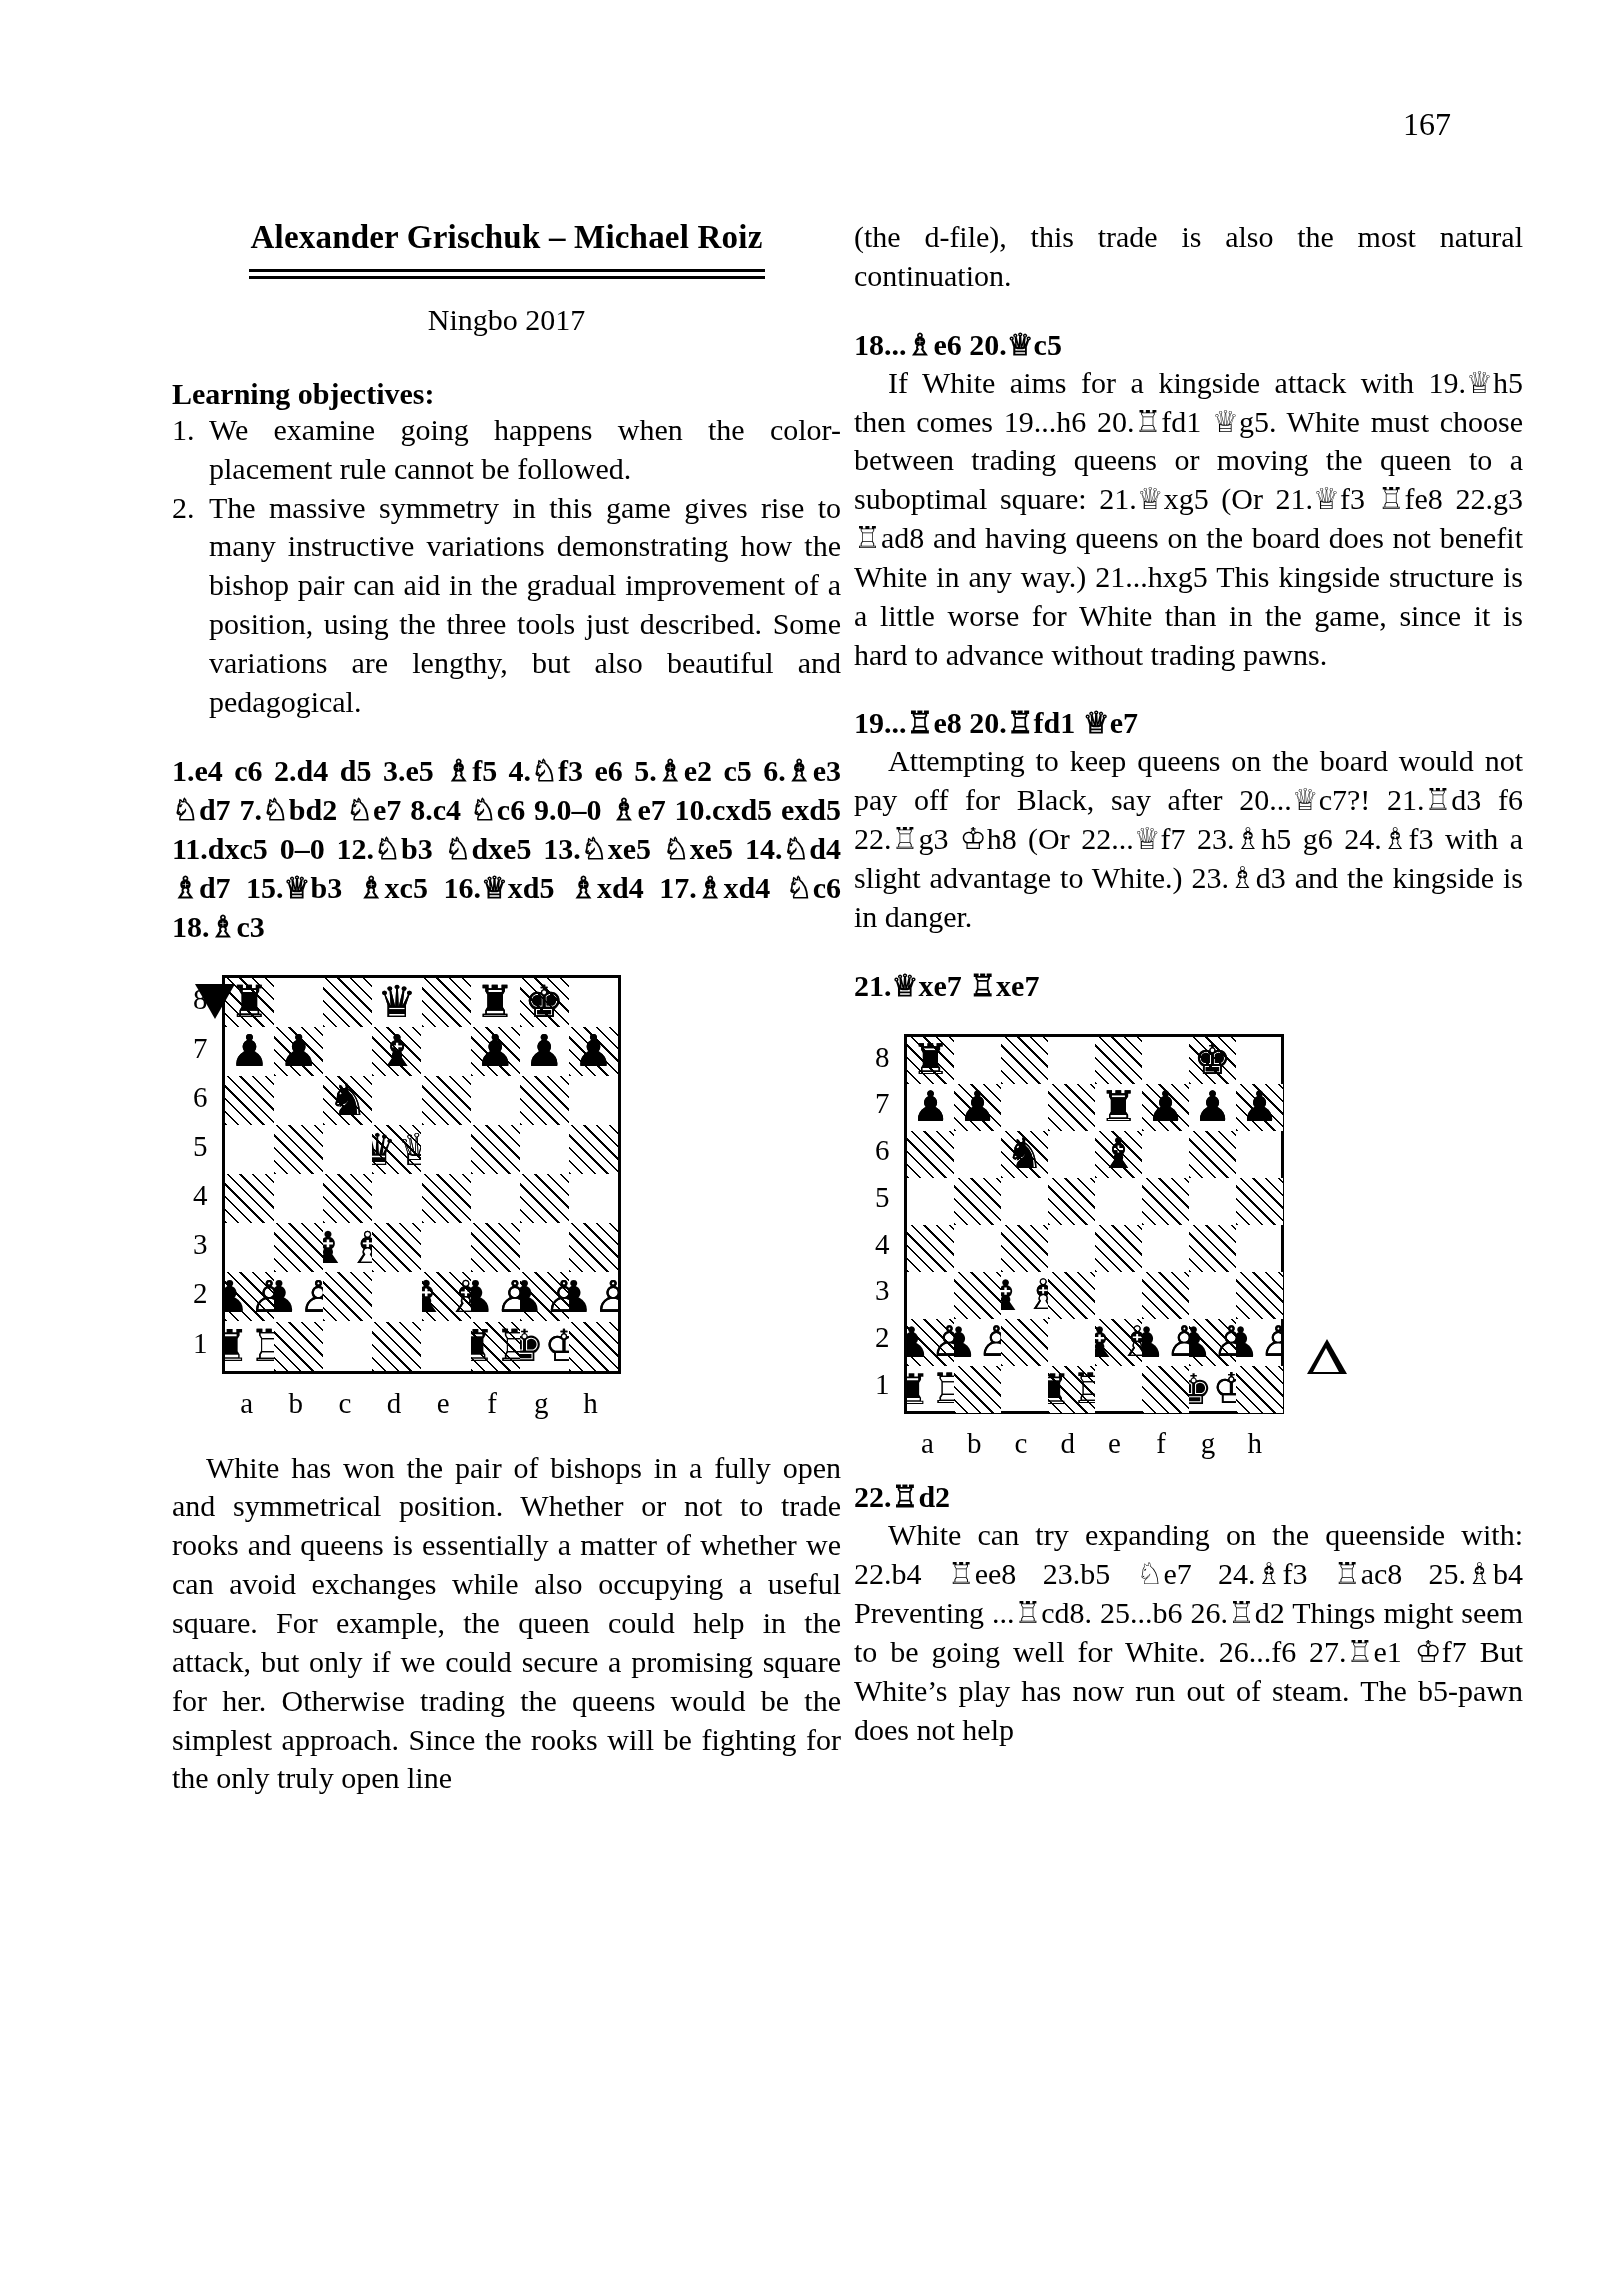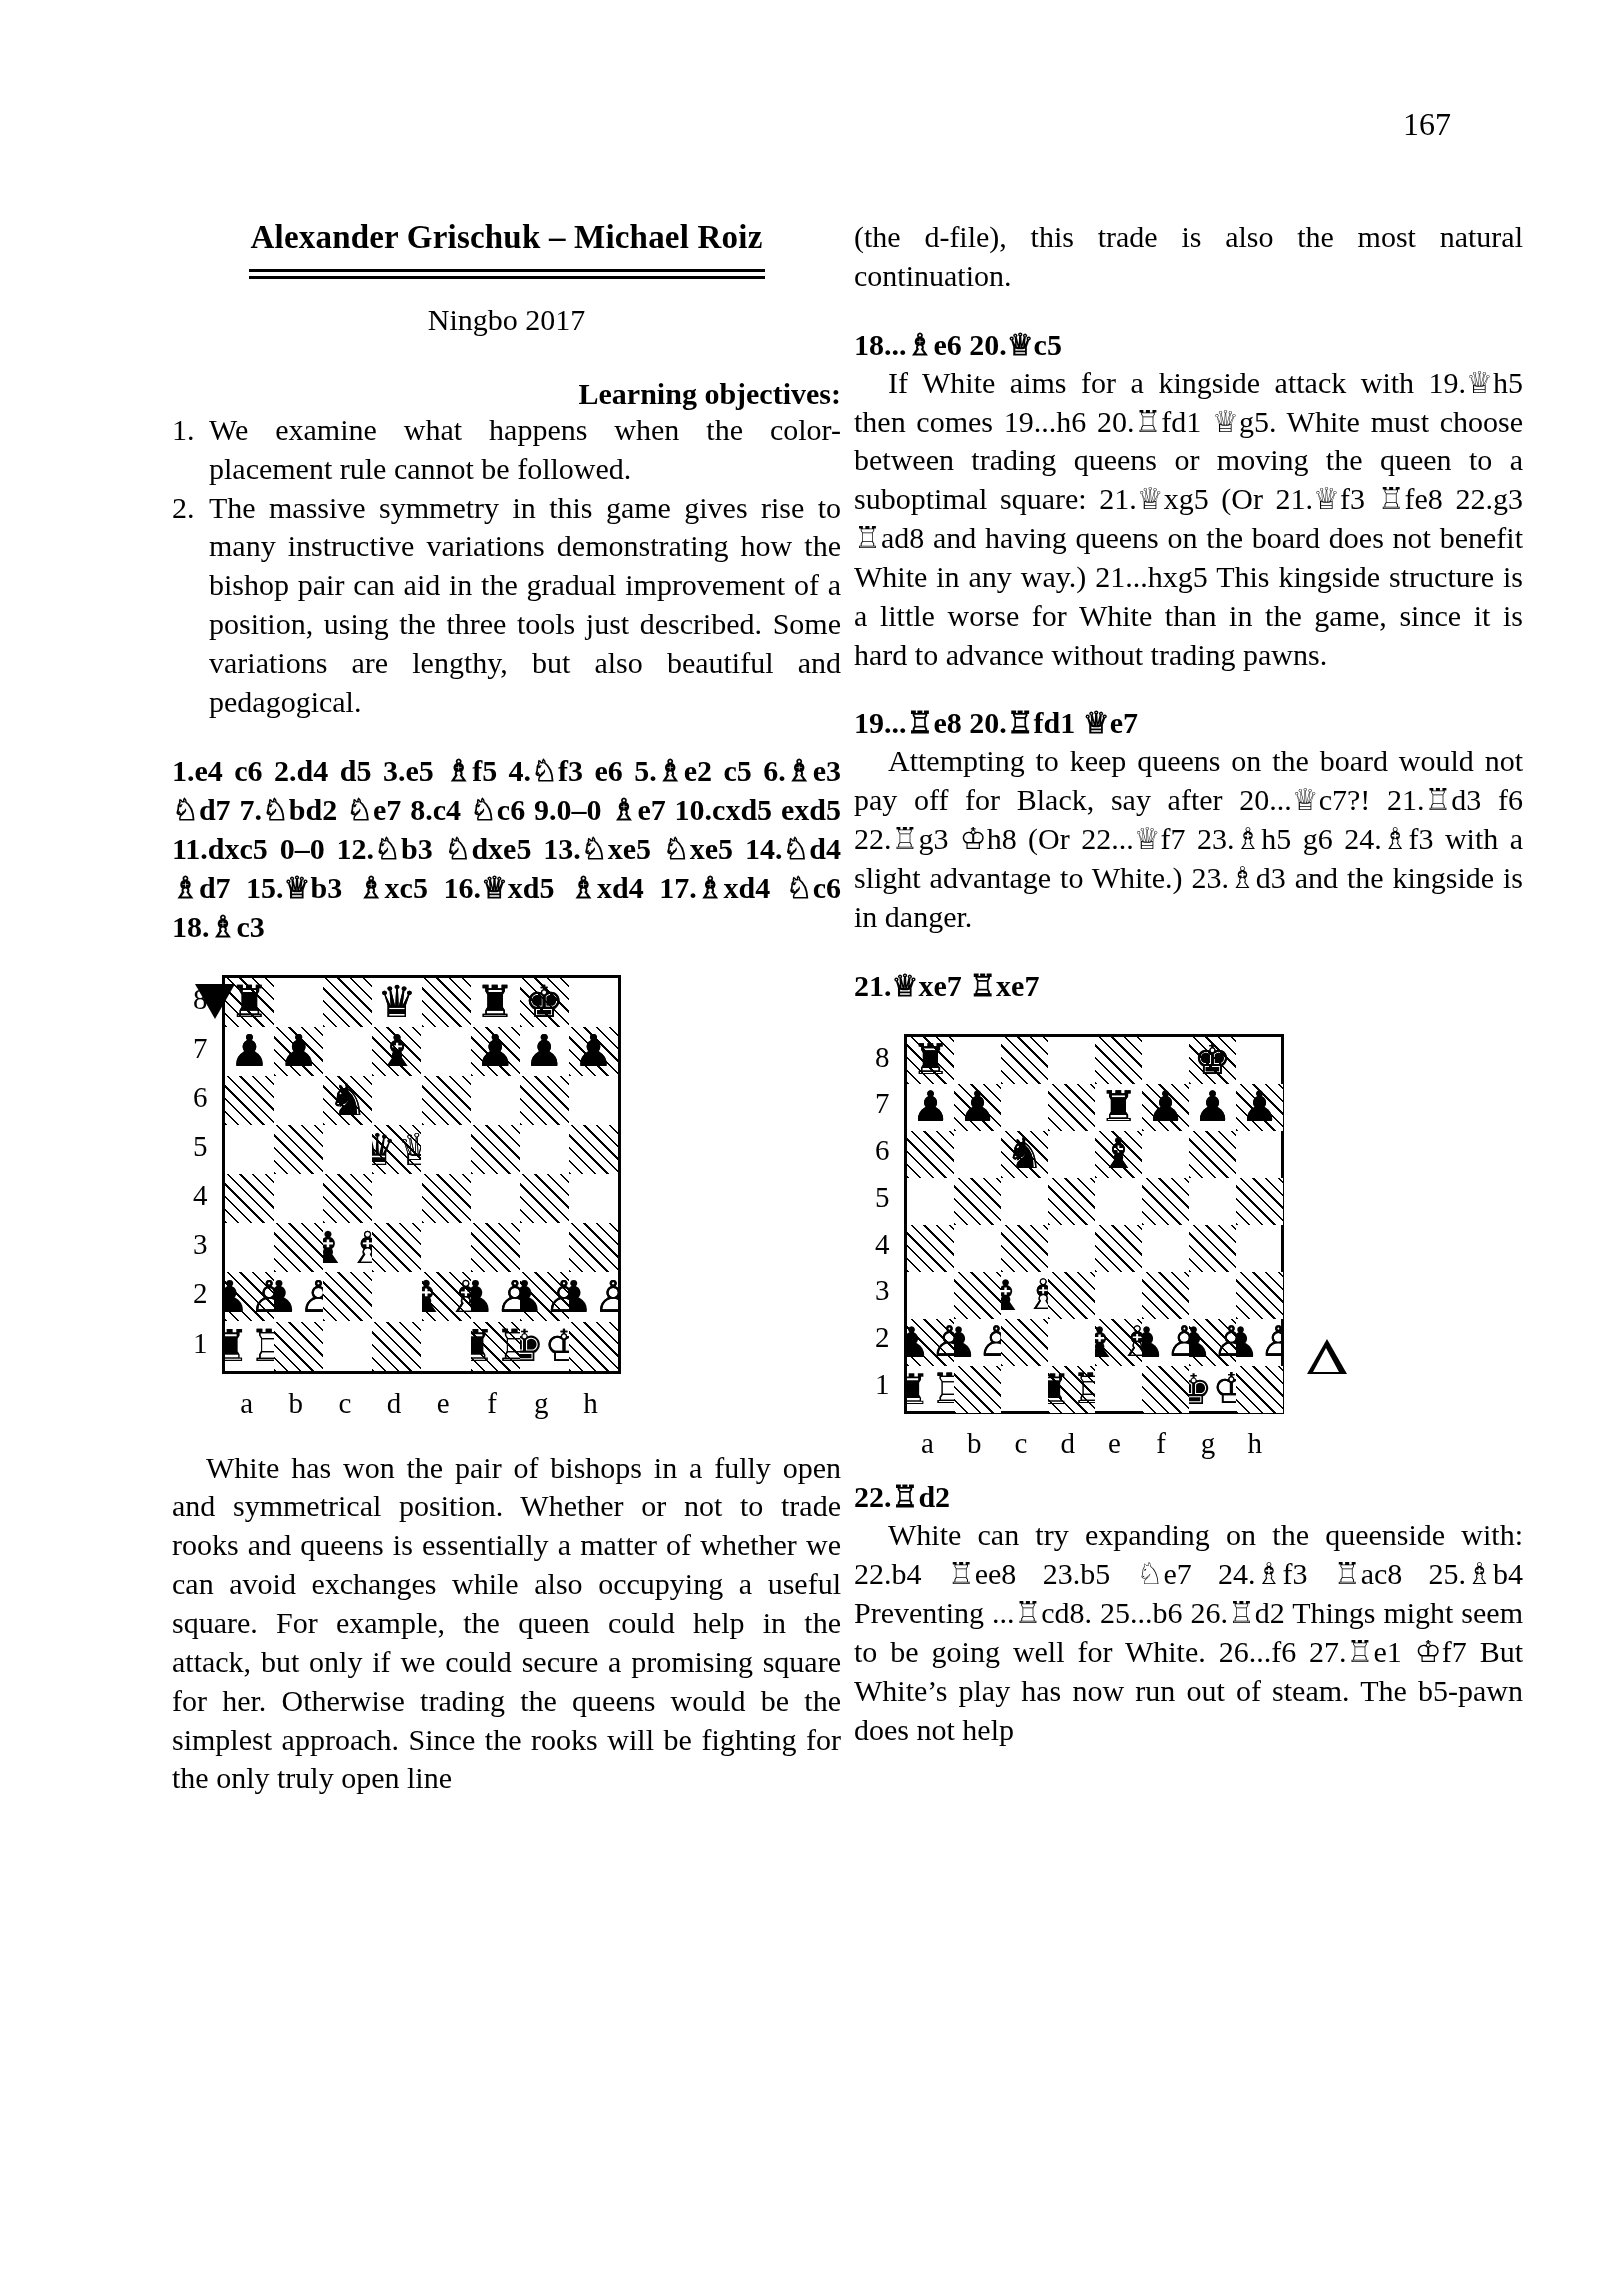--- a/index.html
+++ b/index.html
@@ -83,21 +83,21 @@
     margin: 11.3px auto 0 auto;
     border-top: 3.2px solid #000;
     border-bottom: 3.2px solid #000;
     height: 4px;
   }
   .game-venue {
     text-align: center;
     font-size: 30px;
     margin-top: 24px;
   }
-  .objectives-head { font-weight: bold; font-size: 30px; text-align: right; }
+  .objectives-head { font-weight: bold; font-size: 30px; }
   .obj-item {
     display: flex;
     font-size: 30px;
     line-height: 1.295;
   }
   .obj-num { width: 37px; flex: 0 0 37px; }
   .obj-text { flex: 1 1 auto; text-align: justify; }
 
   .moveline {
     font-weight: bold;
@@ -208,21 +208,21 @@
     <div class="game-title">Alexander Grischuk – Michael Roiz</div>
     <div class="double-rule"></div>
     <div class="game-venue">Ningbo 2017</div>
 
     <div class="gap-l"></div>
 
     <div class="objectives-head">Learning objectives:</div>
 
     <div class="obj-item">
       <div class="obj-num">1.</div>
-      <div class="obj-text">We examine what happens when the color-placement rule cannot be followed.</div>
+      <div class="obj-text">We examine going happens when the color-placement rule cannot be followed.</div>
     </div>
 
     <div class="obj-item">
       <div class="obj-num">2.</div>
       <div class="obj-text">The massive symmetry in this game gives rise to many instructive variations demonstrating how the bishop pair can aid in the gradual improvement of a position, using the three tools just described. Some variations are lengthy, but also beautiful and pedagogical.</div>
     </div>
 
     <div class="gap-m"></div>
 
     <div class="moveline">1.e4 c6 2.d4 d5 3.e5 ♗f5 4.♘f3 e6 5.♗e2 c5 6.♗e3 ♘d7 7.♘bd2 ♘e7 8.c4 ♘c6 9.0–0 ♗e7 10.cxd5 exd5 11.dxc5 0–0 12.♘b3 ♘dxe5 13.♘xe5 ♘xe5 14.♘d4 ♗d7 15.♕b3 ♗xc5 16.♕xd5 ♗xd4 17.♗xd4 ♘c6 18.♗c3</div>

